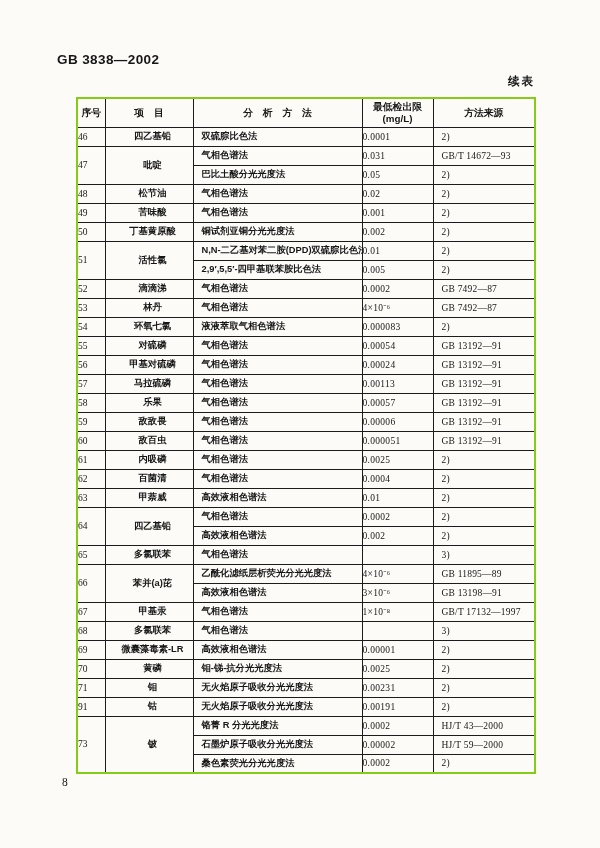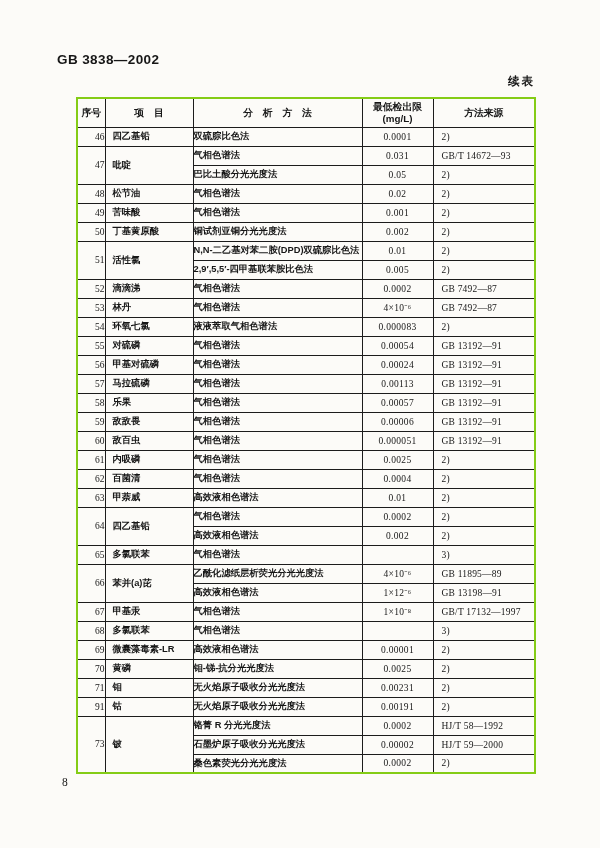--- a/index.html
+++ b/index.html
@@ -31,32 +31,33 @@
     overflow:hidden; white-space:nowrap;
     color:#161616;
   }
   .data-table thead th {
     height:29px; text-align:center; vertical-align:middle;
     font:700 9.8px "Liberation Sans", sans-serif;
     line-height:1.2;
   }
   .data-table tbody td { height:19px; vertical-align:middle; }
   td.c-no {
-    text-align:right;
+    text-align:left;
     font:400 9.5px "Liberation Serif", serif;
   }
   td.c-item {
     padding-left:7px;
     font:700 9.3px "Liberation Sans", sans-serif;
+    text-align:center;
   }
   td.c-method {
+    padding-left:8px;
     font:700 9.3px "Liberation Sans", sans-serif;
   }
   td.c-limit {
-    text-align:center;
     font:400 9.5px "Liberation Serif", serif;
     letter-spacing:0.3px;
   }
   td.c-source {
     padding-left:8px;
     font:400 9.5px "Liberation Serif", serif;
     letter-spacing:0.2px;
   }
   .page-number {
     position:absolute; left:62px; top:776px;
@@ -250,21 +251,21 @@
         </tr>
         <tr>
           <td class="c-no" rowspan="2">66</td>
           <td class="c-item" rowspan="2">苯并(a)芘</td>
           <td class="c-method">乙酰化滤纸层析荧光分光光度法</td>
           <td class="c-limit">4×10⁻⁶</td>
           <td class="c-source">GB 11895—89</td>
         </tr>
         <tr>
           <td class="c-method">高效液相色谱法</td>
-          <td class="c-limit">1×12⁻⁶</td>
+          <td class="c-limit">3×10⁻⁶</td>
           <td class="c-source">GB 13198—91</td>
         </tr>
         <tr>
           <td class="c-no">67</td>
           <td class="c-item">甲基汞</td>
           <td class="c-method">气相色谱法</td>
           <td class="c-limit">1×10⁻⁸</td>
           <td class="c-source">GB/T 17132—1997</td>
         </tr>
         <tr>
@@ -300,21 +301,21 @@
           <td class="c-item">钴</td>
           <td class="c-method">无火焰原子吸收分光光度法</td>
           <td class="c-limit">0.00191</td>
           <td class="c-source">2)</td>
         </tr>
         <tr>
           <td class="c-no" rowspan="3">73</td>
           <td class="c-item" rowspan="3">铍</td>
           <td class="c-method">铬菁 R 分光光度法</td>
           <td class="c-limit">0.0002</td>
-          <td class="c-source">HJ/T 58—1992</td>
+          <td class="c-source">HJ/T 43—2000</td>
         </tr>
         <tr>
           <td class="c-method">石墨炉原子吸收分光光度法</td>
           <td class="c-limit">0.00002</td>
           <td class="c-source">HJ/T 59—2000</td>
         </tr>
         <tr>
           <td class="c-method">桑色素荧光分光光度法</td>
           <td class="c-limit">0.0002</td>
           <td class="c-source">2)</td>

